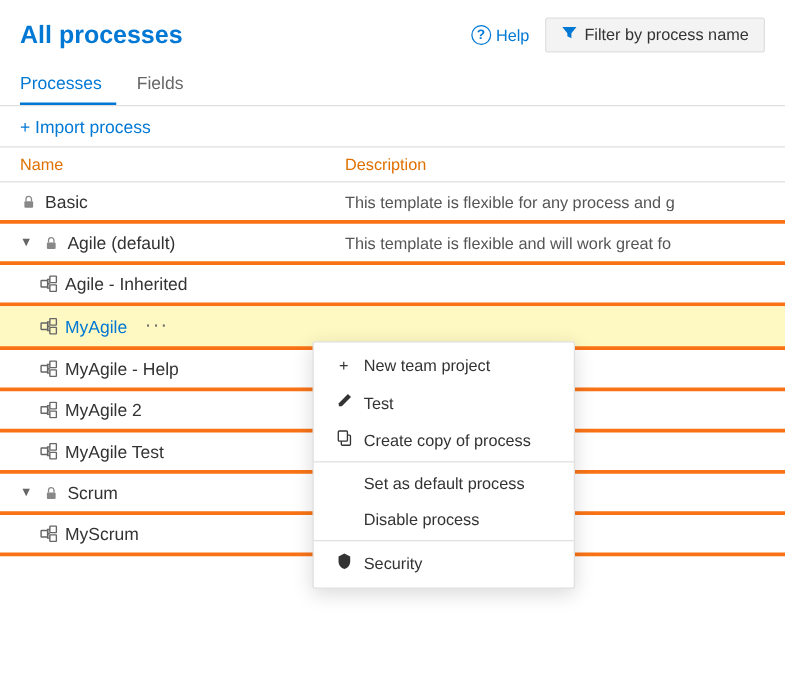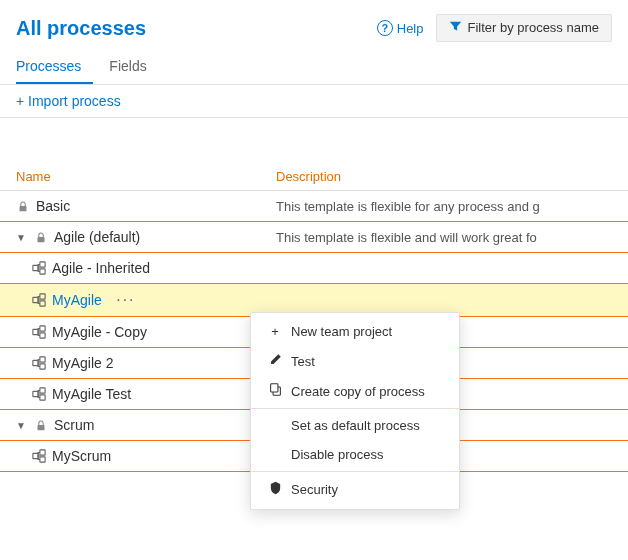--- a/index.html
+++ b/index.html
@@ -95,36 +95,35 @@
       background: none;
       border: none;
       font-size: 14px;
       cursor: pointer;
     }
     .table-header {
       display: grid;
       grid-template-columns: 260px 1fr;
       padding: 6px 16px;
       border-bottom: 1px solid #e0e0e0;
-      margin-top: 45px;
     }
     .col-header {
       font-size: 13px;
       color: #e07000;
       font-weight: 400;
     }
     .process-list {
       position: relative;
     }
     .row {
       display: grid;
       grid-template-columns: 260px 1fr;
       padding: 7px 16px;
       align-items: center;
-      border-bottom: 1px solid #f97316;
+      border-bottom: 3px solid #f97316;
       position: relative;
     }
     .row.selected {
       background: #fef9c3;
     }
     .row-name {
       display: flex;
       align-items: center;
       gap: 6px;
     }
@@ -331,21 +330,21 @@
   </div>
 
   <div class="row indent-1">
     <div class="row-name">
       <svg class="icon-inherit" viewBox="0 0 16 16" fill="none" stroke="#666" stroke-width="1.3">
           <rect x="1" y="5" width="6" height="6" rx="0.5"></rect>
           <rect x="9" y="1" width="6" height="6" rx="0.5"></rect>
           <rect x="9" y="9" width="6" height="6" rx="0.5"></rect>
           <path d="M7 8h2M7 8V4h2M7 8v4h2"></path>
         </svg>
-      <span class="process-name">MyAgile - Copy</span>
+      <span class="process-name">MyAgile - Help</span>
     </div>
     <span class="desc-text">s for test purposes.</span>
   </div>
 
   <div class="row indent-1">
     <div class="row-name">
       <svg class="icon-inherit" viewBox="0 0 16 16" fill="none" stroke="#666" stroke-width="1.3">
           <rect x="1" y="5" width="6" height="6" rx="0.5"></rect>
           <rect x="9" y="1" width="6" height="6" rx="0.5"></rect>
           <rect x="9" y="9" width="6" height="6" rx="0.5"></rect>

